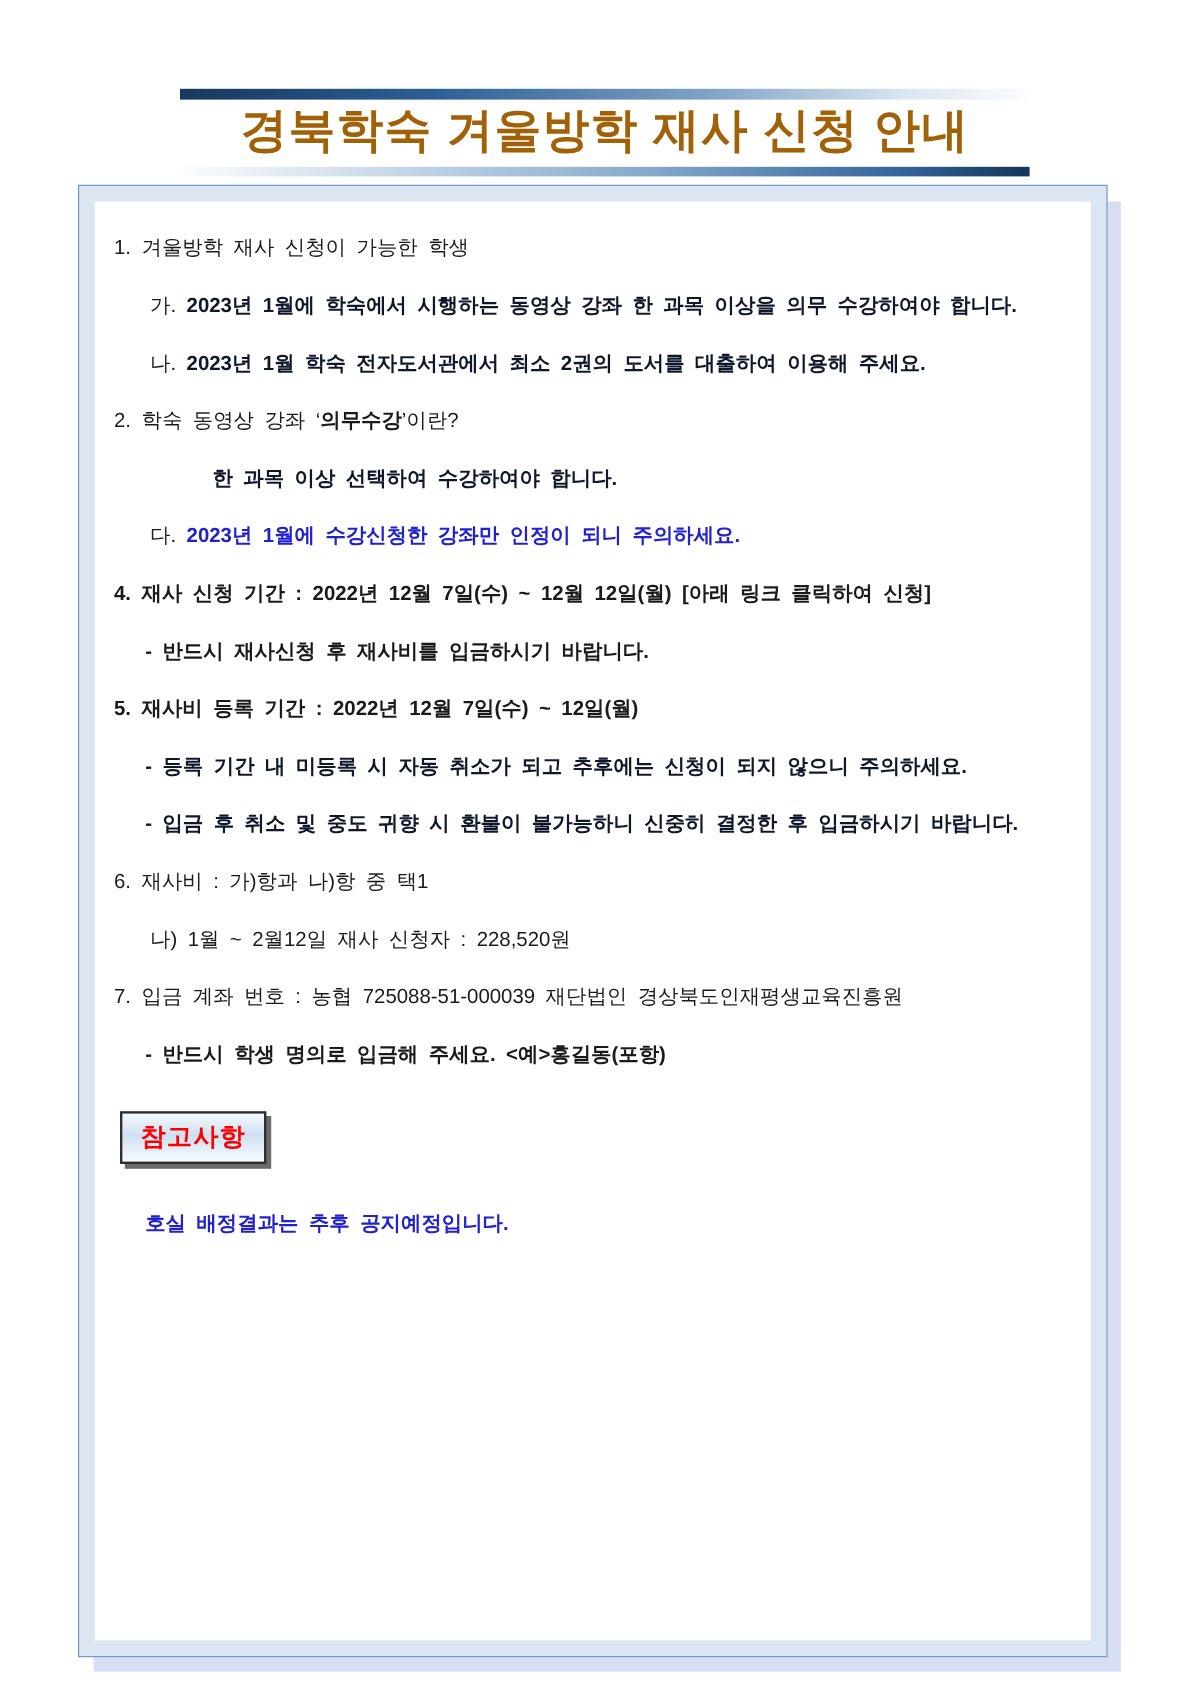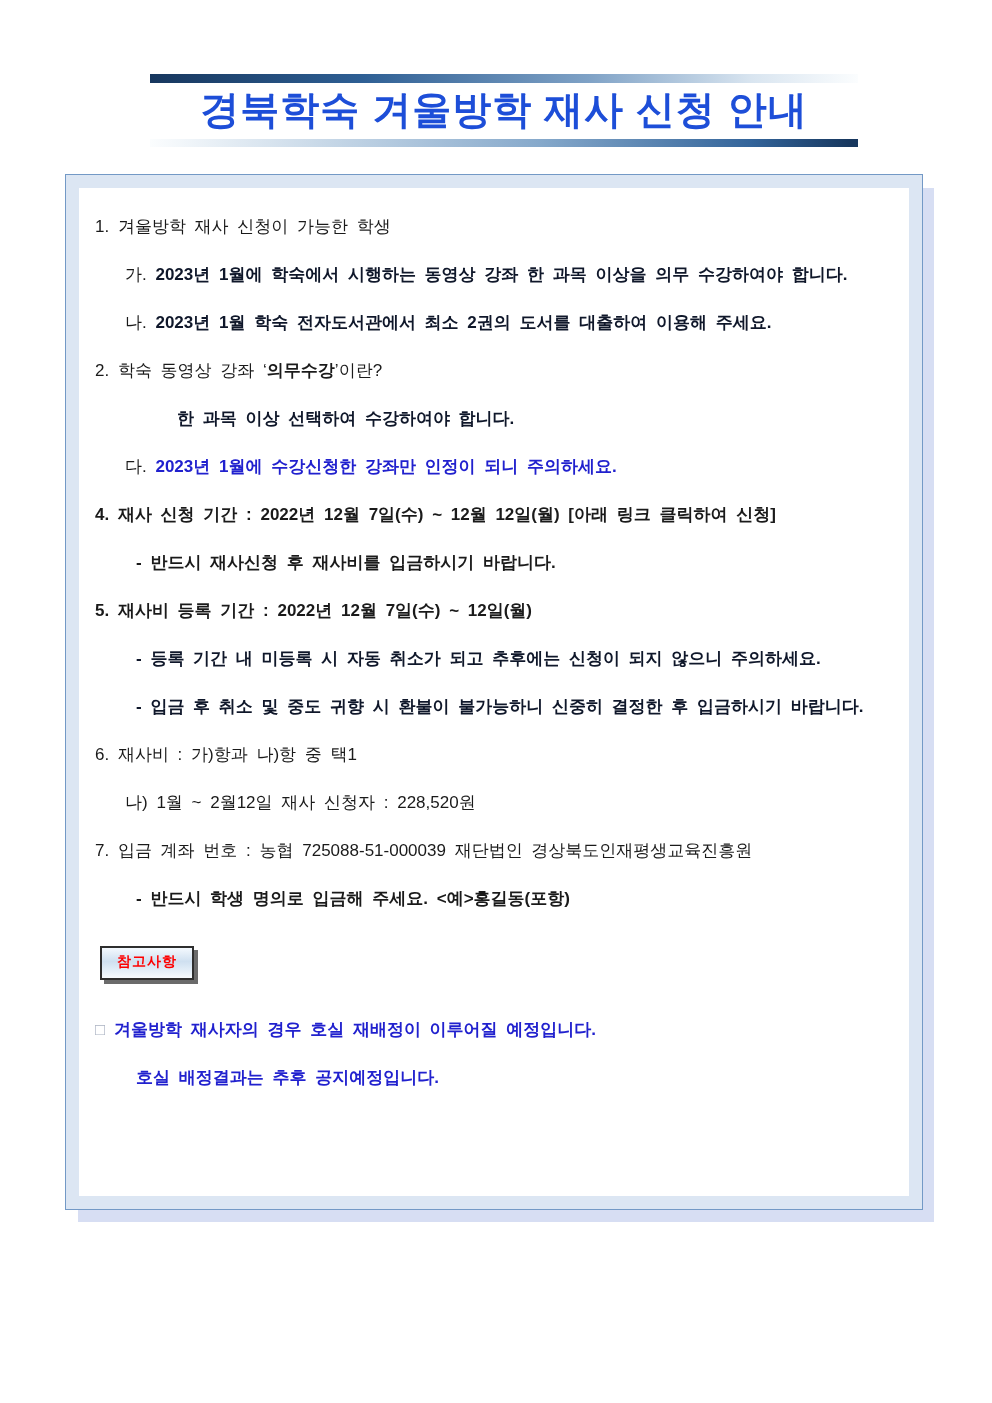--- a/index.html
+++ b/index.html
@@ -6,44 +6,44 @@
   body{
     width:992px;height:1403px;position:relative;background:#ffffff;
     font-family:"Liberation Sans","DejaVu Sans",sans-serif;
     -webkit-font-smoothing:antialiased;
   }
   
   .banner{position:absolute;left:150px;top:74px;width:708px;}
   .bar-top{height:9px;background:linear-gradient(90deg,#17375e 0%,#2e5f94 30%,#7fa2c6 62%,#d9e5f0 85%,#fbfdfe 100%);}
   .bar-bottom{height:8px;background:linear-gradient(90deg,#fbfdfe 0%,#cddcea 22%,#86a9cb 55%,#33649a 85%,#17375e 99%);}
   .title{
-    margin:4px 0 6px 0;text-align:center;font-size:39px;font-weight:bold;color:#1d4ed8;
+    margin:4px 0 6px 0;text-align:center;font-size:39px;font-weight:bold;color:#a16207;
     letter-spacing:1px;line-height:46px;white-space:nowrap;
   }
   
   .notice-box{
-    position:absolute;left:65px;top:174px;width:858px;height:1036px;box-sizing:border-box;
+    position:absolute;left:65px;top:154px;width:858px;height:1227px;box-sizing:border-box;
     background:#dce6f3;border:1px solid #7399c6;padding:13px;
     box-shadow:12px 13px 0 -1px #d7def3;
   }
   .notice-inner{background:#ffffff;width:100%;height:100%;box-sizing:border-box;padding-top:29px;overflow:hidden;}
   .line{font-size:17px;line-height:19px;margin:0 0 29px 0;word-spacing:4px;white-space:nowrap;}
   .i0{padding-left:16px;}
-  .i1{padding-left:57px;}
+  .i1{padding-left:42px;}
   .i2{padding-left:46px;}
   .i3{padding-left:98px;}
   .k{color:#1a1a1a;}
   .kb{color:#1a1a1a;font-weight:bold;}
   .r{color:#0f172a;font-weight:bold;}
   .b{color:#2121ce;font-weight:bold;}
   .g{color:#aab2c2;font-weight:normal;}
   
   .ref-btn{
     display:inline-block;margin:9px 0 0 21px;padding:5px 15px 7px 15px;
-    font-size:14px;font-weight:bold;color:#fe0000;letter-spacing:1px;
+    font-size:21px;font-weight:bold;color:#fe0000;letter-spacing:1px;
     border:2px solid #2e2e2e;
     background:linear-gradient(180deg,#f4f9fe 0%,#cfe0f0 45%,#e6f0f9 78%,#f7fbfe 100%);
     box-shadow:4px 4px 0 #6b6b6b;
     cursor:pointer;
   }
   .footer-notes{margin-top:40px;}
 </style>
 </head>
 <body>
 
@@ -70,18 +70,17 @@
         <div class="line i1"><span class="seg r">- 입금 후 취소 및 중도 귀향 시 환불이 불가능하니 신중히 결정한 후 입금하시기 바랍니다.</span></div>
         <div class="line i0"><span class="seg k">6. 재사비 : 가)항과 나)항 중 택1</span></div>
         <div class="line i2"><span class="seg k">나) 1월 ~ 2월12일 재사 신청자 : 228,520원</span></div>
         <div class="line i0"><span class="seg k">7. 입금 계좌 번호 : 농협 725088-51-000039 재단법인 경상북도인재평생교육진흥원</span></div>
         <div class="line i1"><span class="seg kb">- 반드시 학생 명의로 입금해 주세요. &lt;예&gt;홍길동(포항)</span></div>
       </div>
 
     <button class="ref-btn" type="button">참고사항</button>
 
     <div class="footer-notes">
-        <div class="line i0"><span class="seg g">□</span><span class="seg b"> 겨울방학 재사자의 경우 호실 재배정이 이루어질 예정입니다.</span></div>
         <div class="line i1"><span class="seg b">호실 배정결과는 추후 공지예정입니다.</span></div>
       </div>
 
   </div>
 </div>
 
 </body></html>

